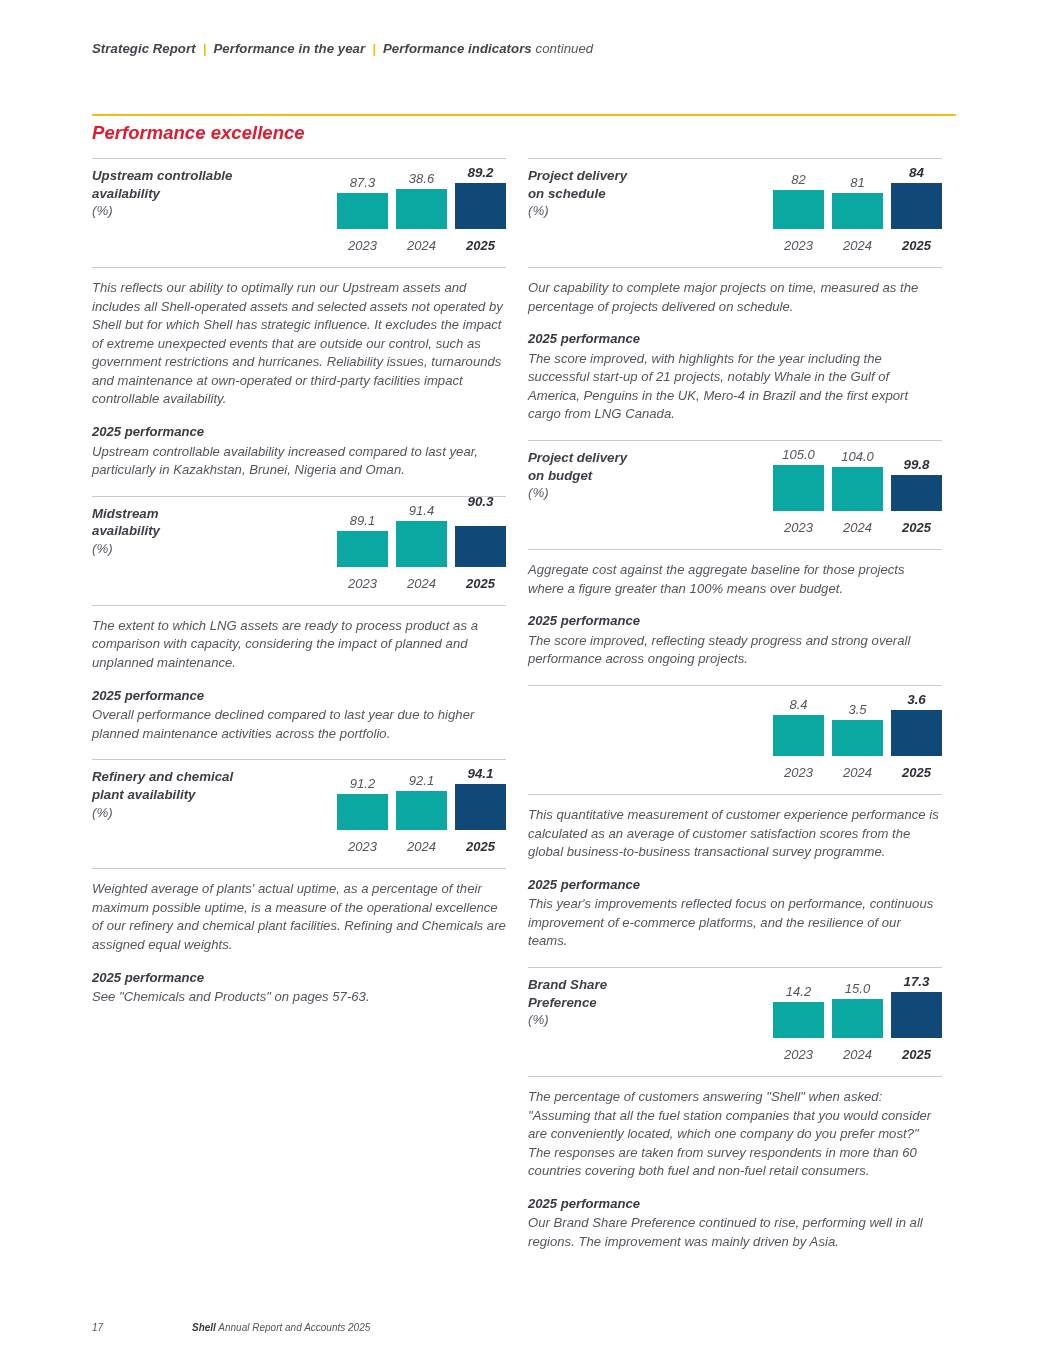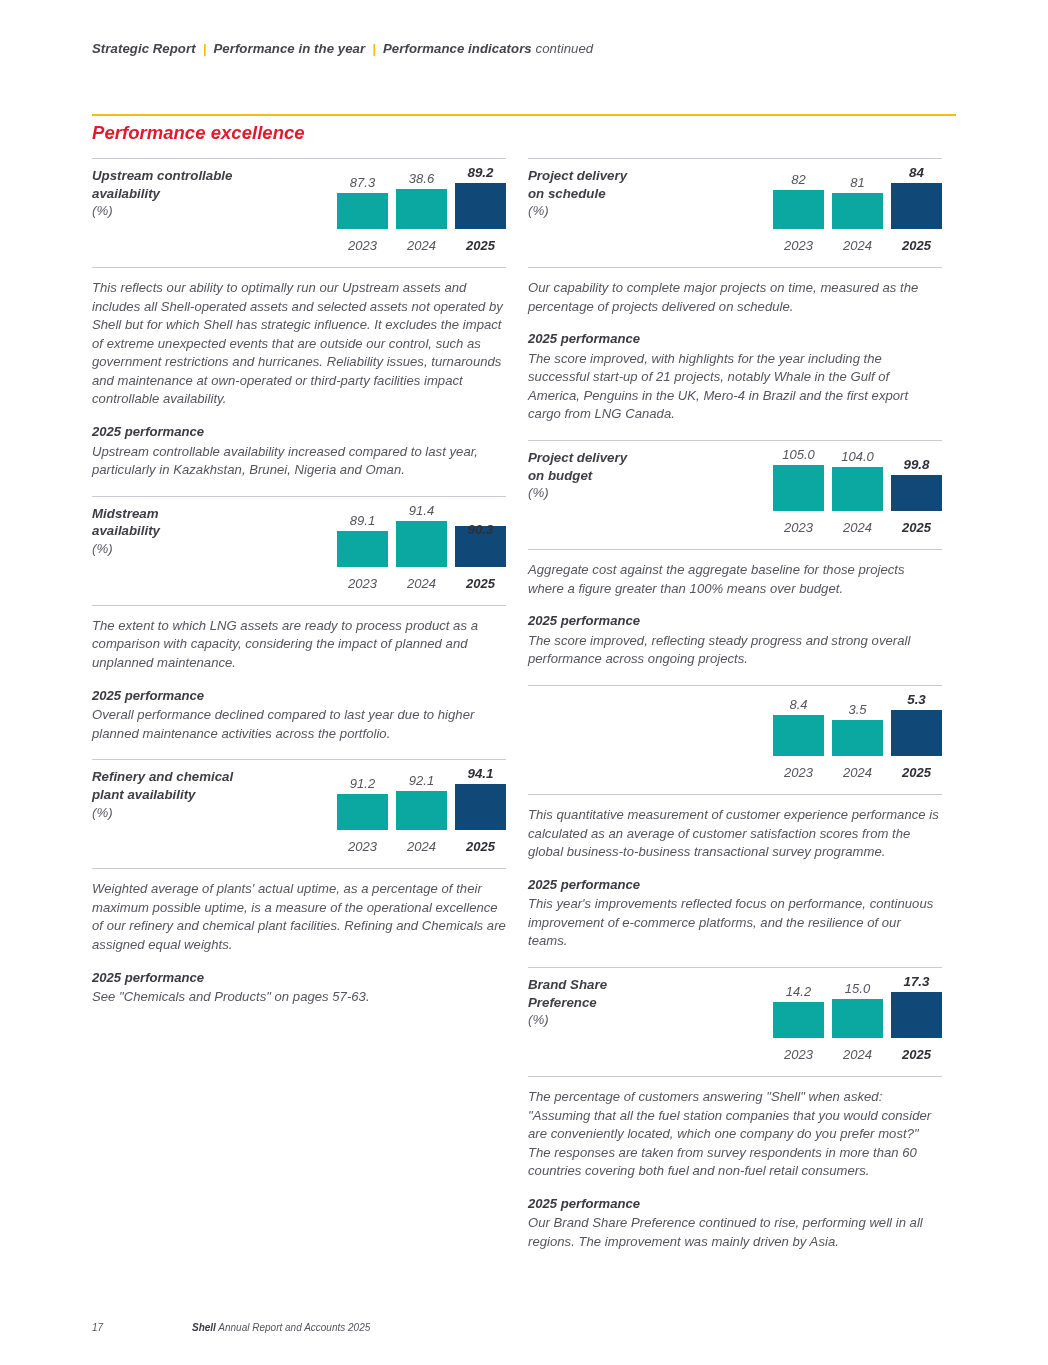--- a/index.html
+++ b/index.html
@@ -252,21 +252,21 @@
               <div class="bar-value" style="bottom: 40px;">89.1</div>
               <div class="bar" style="height: 36px; background: rgb(11, 168, 161);"></div>
               <div class="bar-year">2023</div>
             </div>
             <div class="barwrap">
               <div class="bar-value" style="bottom: 50px;">91.4</div>
               <div class="bar" style="height: 46px; background: rgb(11, 168, 161);"></div>
               <div class="bar-year">2024</div>
             </div>
             <div class="barwrap current">
-              <div class="bar-value" style="bottom: 30px;">90.3</div>
+              <div class="bar-value" style="bottom: 58px;">90.3</div>
               <div class="bar" style="height: 41.2174px; background: rgb(16, 72, 120);"></div>
               <div class="bar-year">2025</div>
             </div>
           </div>
         </div>
       </div>
       <div class="body-block">
         <p class="para">The extent to which LNG assets are ready to process product as a comparison with capacity, considering the impact of planned and unplanned maintenance.</p>
         <p class="sub-head">2025 performance</p>
         <p class="para">Overall performance declined compared to last year due to higher planned maintenance activities across the portfolio.</p>
@@ -361,21 +361,21 @@
               <div class="bar-value" style="bottom: 45px;">8.4</div>
               <div class="bar" style="height: 41px; background: rgb(11, 168, 161);"></div>
               <div class="bar-year">2023</div>
             </div>
             <div class="barwrap">
               <div class="bar-value" style="bottom: 40px;">3.5</div>
               <div class="bar" style="height: 36px; background: rgb(11, 168, 161);"></div>
               <div class="bar-year">2024</div>
             </div>
             <div class="barwrap current">
-              <div class="bar-value" style="bottom: 50px;">5.3</div>
+              <div class="bar-value" style="bottom: 50px;">3.6</div>
               <div class="bar" style="height: 46px; background: rgb(16, 72, 120);"></div>
               <div class="bar-year">2025</div>
             </div>
           </div>
         </div>
       </div>
       <div class="body-block">
         <p class="para">This quantitative measurement of customer experience performance is calculated as an average of customer satisfaction scores from the global business-to-business transactional survey programme.</p>
         <p class="sub-head">2025 performance</p>
         <p class="para">This year's improvements reflected focus on performance, continuous improvement of e-commerce platforms, and the resilience of our teams.</p>

